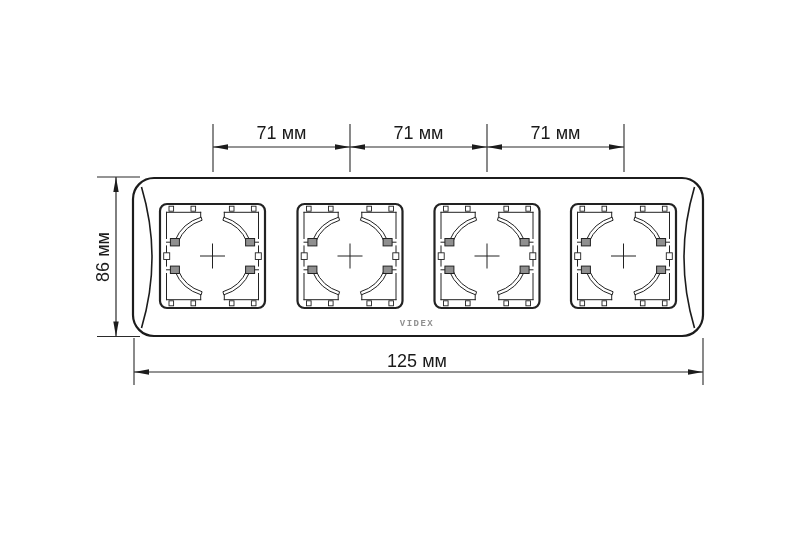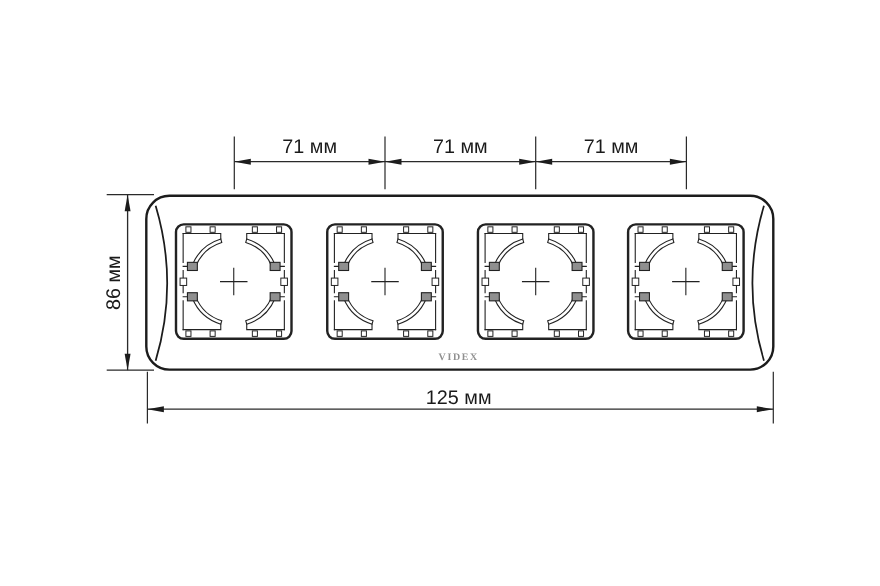--- a/index.html
+++ b/index.html
@@ -19,21 +19,21 @@
     line-height:1;
     color:#1a1a1a;
     white-space:nowrap;
     transform:translate(-50%,-50%);
   }
   .dim-label.rot{
     transform:translate(-50%,-50%) rotate(-90deg);
   }
   .brand-label{
     position:absolute;
-    font-family:Liberation Serif, serif;
+    font-family:Liberation Mono, monospace;
     font-size:9px;
     font-weight:700;
     letter-spacing:1.5px;
     color:#909090;
     white-space:nowrap;
     transform:translate(-50%,-50%);
   }
 </style>
 </head>
 <body>

